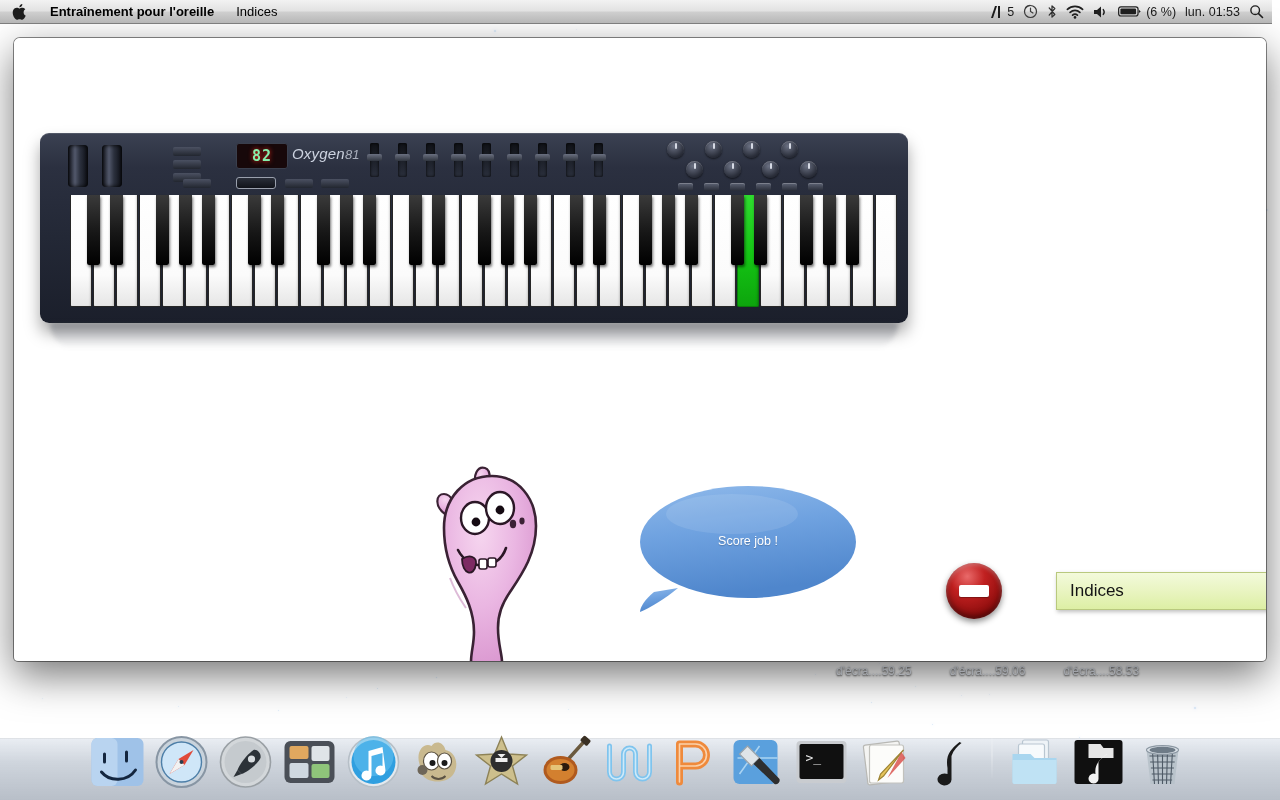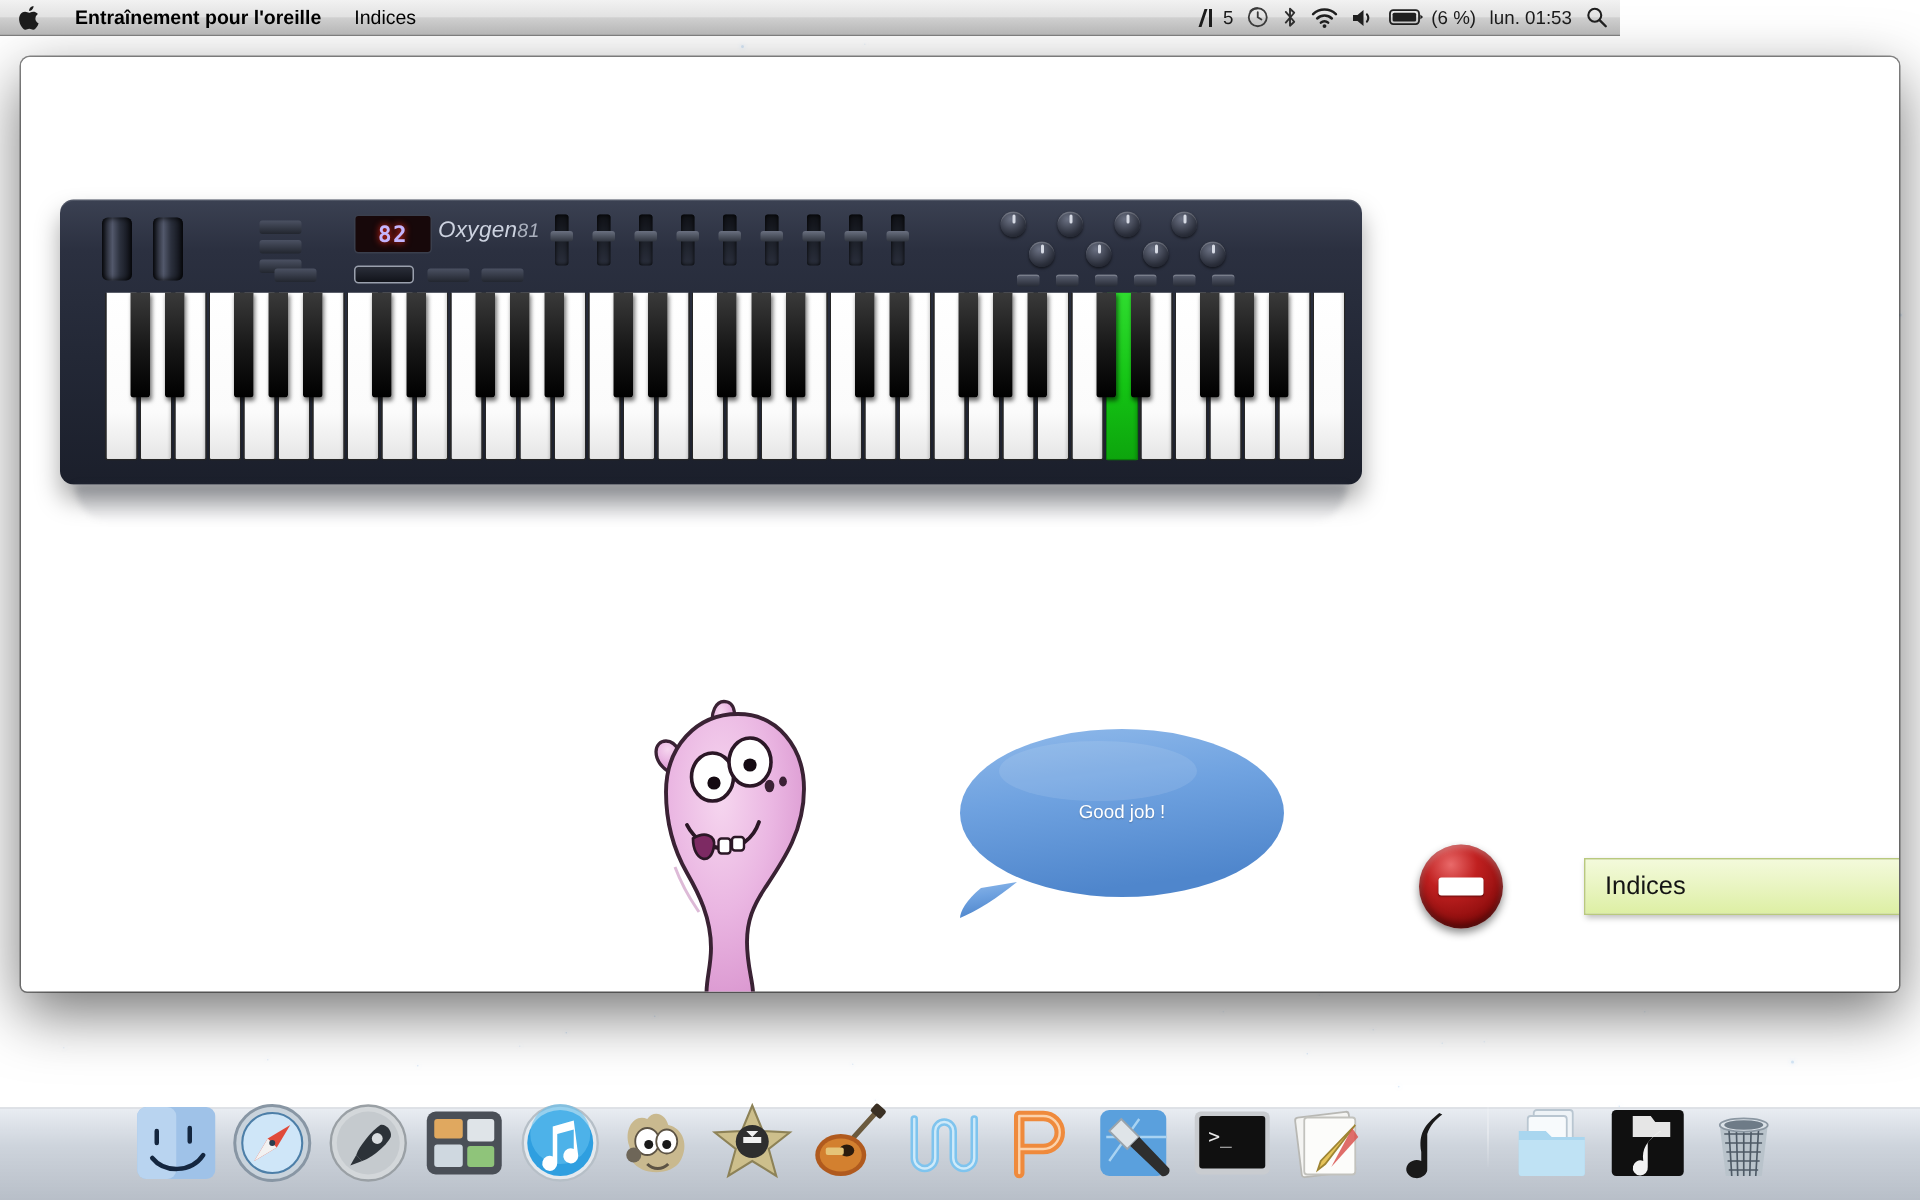--- a/index.html
+++ b/index.html
@@ -28,21 +28,21 @@
   #stars { position:absolute; inset:0; pointer-events:none; }
   #stars i {
     position:absolute; display:block;
     background:#cfe3f7; border-radius:50%;
     box-shadow:0 0 3px rgba(200,225,255,.85);
   }
 
   
   #menubar {
     position: absolute; top:0; left:0;
-    width: 1080px; height: 24px;
+    width: 1272px; height: 24px;
     background: linear-gradient(180deg,#f2f2f2 0%, #e2e2e2 48%, #cfcfcf 52%, #b6b6b6 100%);
     border-bottom: 1px solid #7d7d7d;
     display: flex; align-items: flex-start;
     font-size: 13px; color: #000;
     z-index: 60;
   }
   #menubar .left { display:flex; align-items:center; height:100%; }
   #menubar .right { margin-left:auto; display:flex; align-items:center; height:100%; padding-right:8px; gap:9px; }
 
   .mb-item {
@@ -109,21 +109,21 @@
   .wheel {
     position:absolute; top:12px; width:20px; height:42px; border-radius:4px;
     background: linear-gradient(90deg,#11131a 0%, #52586b 35%, #2b303d 60%, #0d0f15 100%);
     box-shadow: inset 0 0 4px #000;
   }
   .kb-screen {
     position:absolute; left:196px; top:10px; width:52px; height:26px;
     background:#17080a; border-radius:3px;
     border:1px solid #3a3f4d;
     display:flex; align-items:center; justify-content:center;
-    color:#c4b5fd; font-family:"DejaVu Sans Mono", monospace;
+    color:#86efac; font-family:"DejaVu Sans Mono", monospace;
     font-size:15px; font-weight:bold; letter-spacing:1px;
     text-shadow: 0 0 5px #ff2b1a;
   }
   .kb-brand {
     position:absolute; left:252px; top:12px;
     color:#cdd3e0; font-size:15px; font-style:italic;
     font-family:"Liberation Sans", sans-serif; letter-spacing:.2px;
   }
   .kb-brand b { font-weight:normal; color:#aab0bd; font-size:13px; }
 
@@ -495,20 +495,25 @@
       <div class="mb-status">lun. 01:53</div>
       <div style="display:flex;align-items:center;">
         <svg width="15" height="15" viewBox="0 0 16 16" aria-hidden="true">
           <circle cx="6.6" cy="6.6" r="4.6" fill="none" stroke="#1f1f1f" stroke-width="1.5"></circle>
           <path d="M10.2 10.2 L14.4 14.4" stroke="#1f1f1f" stroke-width="1.7" stroke-linecap="round"></path>
         </svg>
       </div>
     </div>
   </div>
 
+  <div id="deskfiles">
+    <span>d'écra....59.25</span>
+    <span>d'écra....59.06</span>
+    <span>d'écra....58.53</span>
+  </div>
 
   <div id="window">
 
 
     <div id="content">
 
       <div id="keyboard">
         <div class="kb-body">
           <div class="kb-panel">
             <div class="wheel" style="left:28px;"></div>
@@ -685,21 +690,21 @@
             <linearGradient id="bub" x1="0" y1="0" x2="0.25" y2="1">
               <stop offset="0%" stop-color="#8fb9ea"></stop>
               <stop offset="45%" stop-color="#6fa2e0"></stop>
               <stop offset="100%" stop-color="#4f86cc"></stop>
             </linearGradient>
           </defs>
           <path d="M18 112 C8 120 4 128 4 132 C14 128 30 118 42 108 Z" fill="url(#bub)"></path>
           <ellipse cx="112" cy="62" rx="108" ry="56" fill="url(#bub)"></ellipse>
           <ellipse cx="96" cy="34" rx="66" ry="20" fill="#ffffff" opacity="0.1"></ellipse>
         </svg>
-        <div class="txt">Good job !</div>
+        <div class="txt">Score job !</div>
       </div>
 
     </div>
   </div>
 
   <div id="dockshelf"></div>
   <div id="dock">
 
     <div class="dicon">
       <svg viewBox="0 0 56 56" width="56" height="56" aria-hidden="true">

